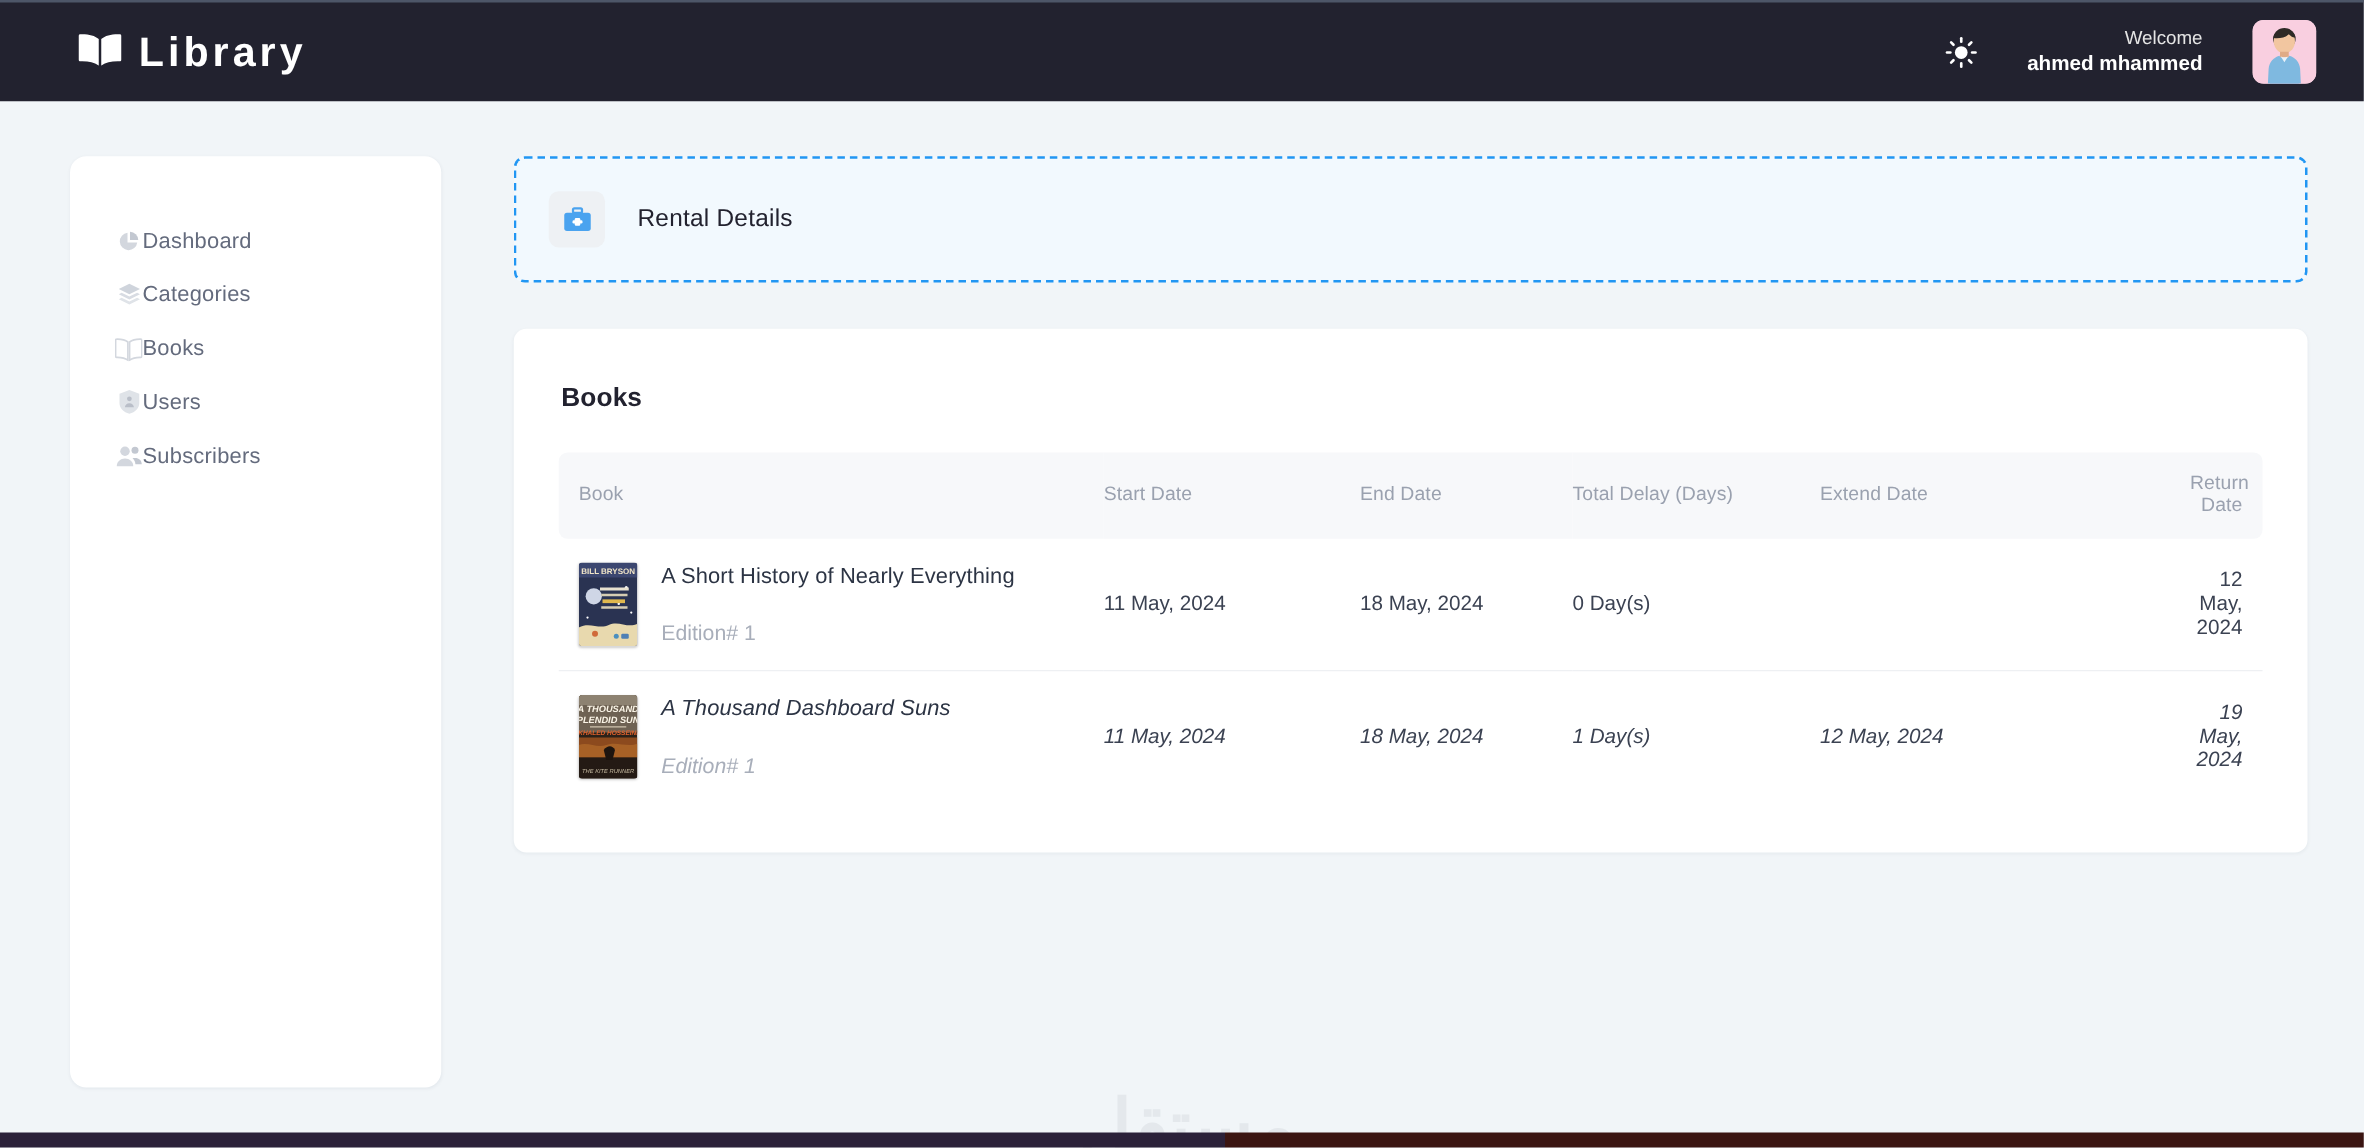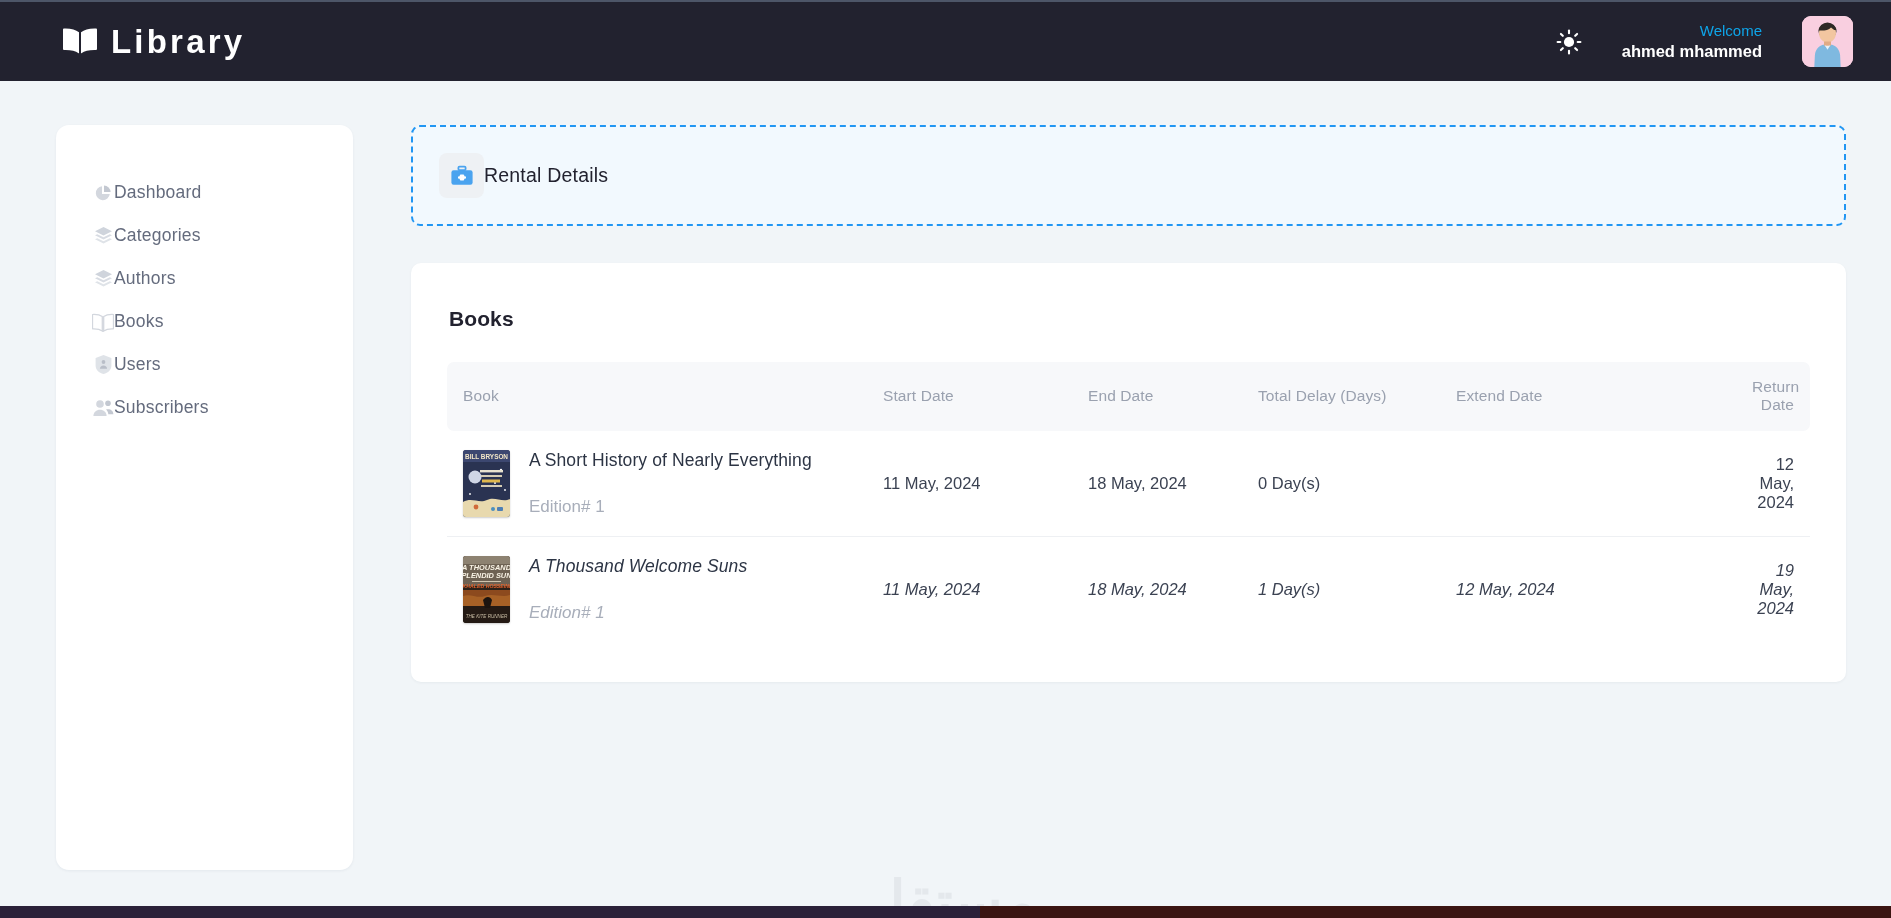--- a/index.html
+++ b/index.html
@@ -47,21 +47,21 @@
     display: flex; align-items: center; justify-content: center;
     cursor: pointer;
   }
   .welcome-block {
     text-align: right;
     line-height: 1.32;
     margin-right: 4px;
   }
   .welcome-label {
     display: block;
-    color: #0ea5e9;
+    color: #e5e5e5;
     font-size: 15px;
     font-weight: 400;
   }
   .welcome-name {
     display: block;
     color: #ffffff;
     font-size: 16.5px;
     font-weight: 700;
   }
   .avatar {
@@ -124,20 +124,21 @@
 
   
   .banner {
     height: 101px;
     background: #f2f9fe;
     border: 2px dashed #2196f3;
     border-radius: 9px;
     display: flex;
     align-items: center;
     padding-left: 26px;
+    gap: 26px;
   }
   .banner-icon-wrap {
     width: 45px; height: 45px;
     border-radius: 8px;
     background: #eef1f4;
     display: flex; align-items: center; justify-content: center;
     flex: none;
   }
   .banner-title {
     color: #22222f;
@@ -319,30 +320,20 @@
       <span class="nav-icon">
         <svg width="21" height="21" viewBox="0 0 21 21">
           <path d="M10.5 2 2 6.2l8.5 4.2L19 6.2 10.5 2z" fill="#cfd4dc"></path>
           <path d="M2 10.3l8.5 4.2 8.5-4.2-2.3-1.1-6.2 3-6.2-3L2 10.3z" fill="#d8dce3"></path>
           <path d="M2 14.3l8.5 4.2 8.5-4.2-2.3-1.1-6.2 3-6.2-3L2 14.3z" fill="#dfe3e8"></path>
         </svg>
       </span>
       <span class="nav-label">Categories</span>
     </a>
 
-    <a class="nav-item">
-      <span class="nav-icon">
-        <svg width="21" height="21" viewBox="0 0 21 21">
-          <path d="M10.5 2 2 6.2l8.5 4.2L19 6.2 10.5 2z" fill="#cfd4dc"></path>
-          <path d="M2 10.3l8.5 4.2 8.5-4.2-2.3-1.1-6.2 3-6.2-3L2 10.3z" fill="#d8dce3"></path>
-          <path d="M2 14.3l8.5 4.2 8.5-4.2-2.3-1.1-6.2 3-6.2-3L2 14.3z" fill="#dfe3e8"></path>
-        </svg>
-      </span>
-      <span class="nav-label">Authors</span>
-    </a>
 
     <a class="nav-item">
       <span class="nav-icon">
         <svg width="22" height="20" viewBox="0 0 22 20">
           <path d="M10.3 4.6C8.2 2.9 5.3 2.2 1.3 2.3c-.5 0-.8.3-.8.8v13c0 .5.3.8.8.8 4-.1 6.9.6 9 2.2V4.6z" fill="none" stroke="#d3d7de" stroke-width="1.3"></path>
           <path d="M11.7 4.6c2.1-1.7 5-2.4 9-2.3.5 0 .8.3.8.8v13c0 .5-.3.8-.8.8-4-.1-6.9.6-9 2.2V4.6z" fill="none" stroke="#d3d7de" stroke-width="1.3"></path>
         </svg>
       </span>
       <span class="nav-label">Books</span>
     </a>
@@ -450,21 +441,21 @@
                     <rect x="9" y="25" width="29" height="1" fill="#cfc4ae"></rect>
                     <text x="23.5" y="32" font-family="Liberation Sans, sans-serif" font-size="5.2" font-weight="bold" fill="#e2622c" text-anchor="middle">KHALED HOSSEINI</text>
                     <rect x="0" y="34" width="47" height="16" fill="#8c4a1e"></rect>
                     <path d="M0 40c8-3 14 3 22 0s17 2 25-1v11H0V40z" fill="#b06a2a" opacity=".75"></path>
                     <path d="M0 50h47v17H0z" fill="#241a14"></path>
                     <path d="M20 44c3-4 7-4 9 0l-2 8h-5l-2-8z" fill="#1c140f"></path>
                     <text x="23.5" y="62" font-family="Liberation Sans, sans-serif" font-size="4.6" fill="#c9bda4" text-anchor="middle">THE KITE RUNNER</text>
                   </svg>
                 </span>
                 <span class="book-meta">
-                  <span class="book-title">A Thousand Welcome Suns</span>
+                  <span class="book-title">A Thousand Dashboard Suns</span>
                   <span class="book-edition">Edition# 1</span>
                 </span>
               </div>
             </td>
             <td>11 May, 2024</td>
             <td>18 May, 2024</td>
             <td class="delay-late">1 Day(s)</td>
             <td>12 May, 2024</td>
             <td>19 May, 2024</td>
           </tr>

